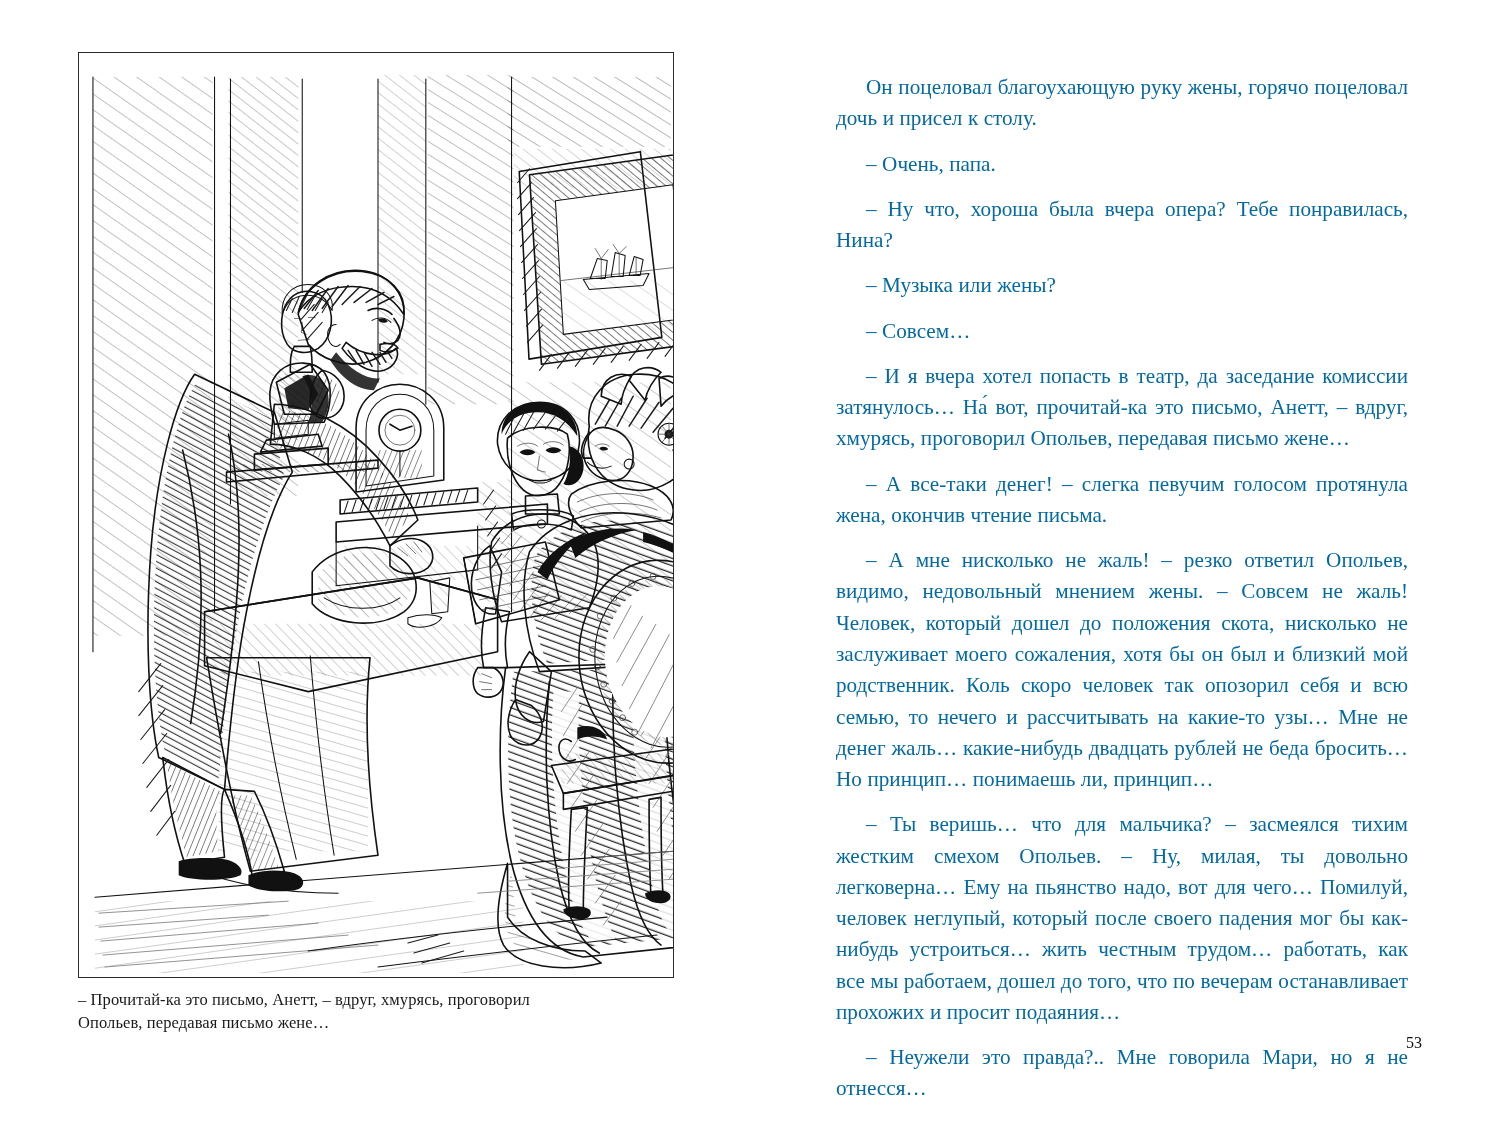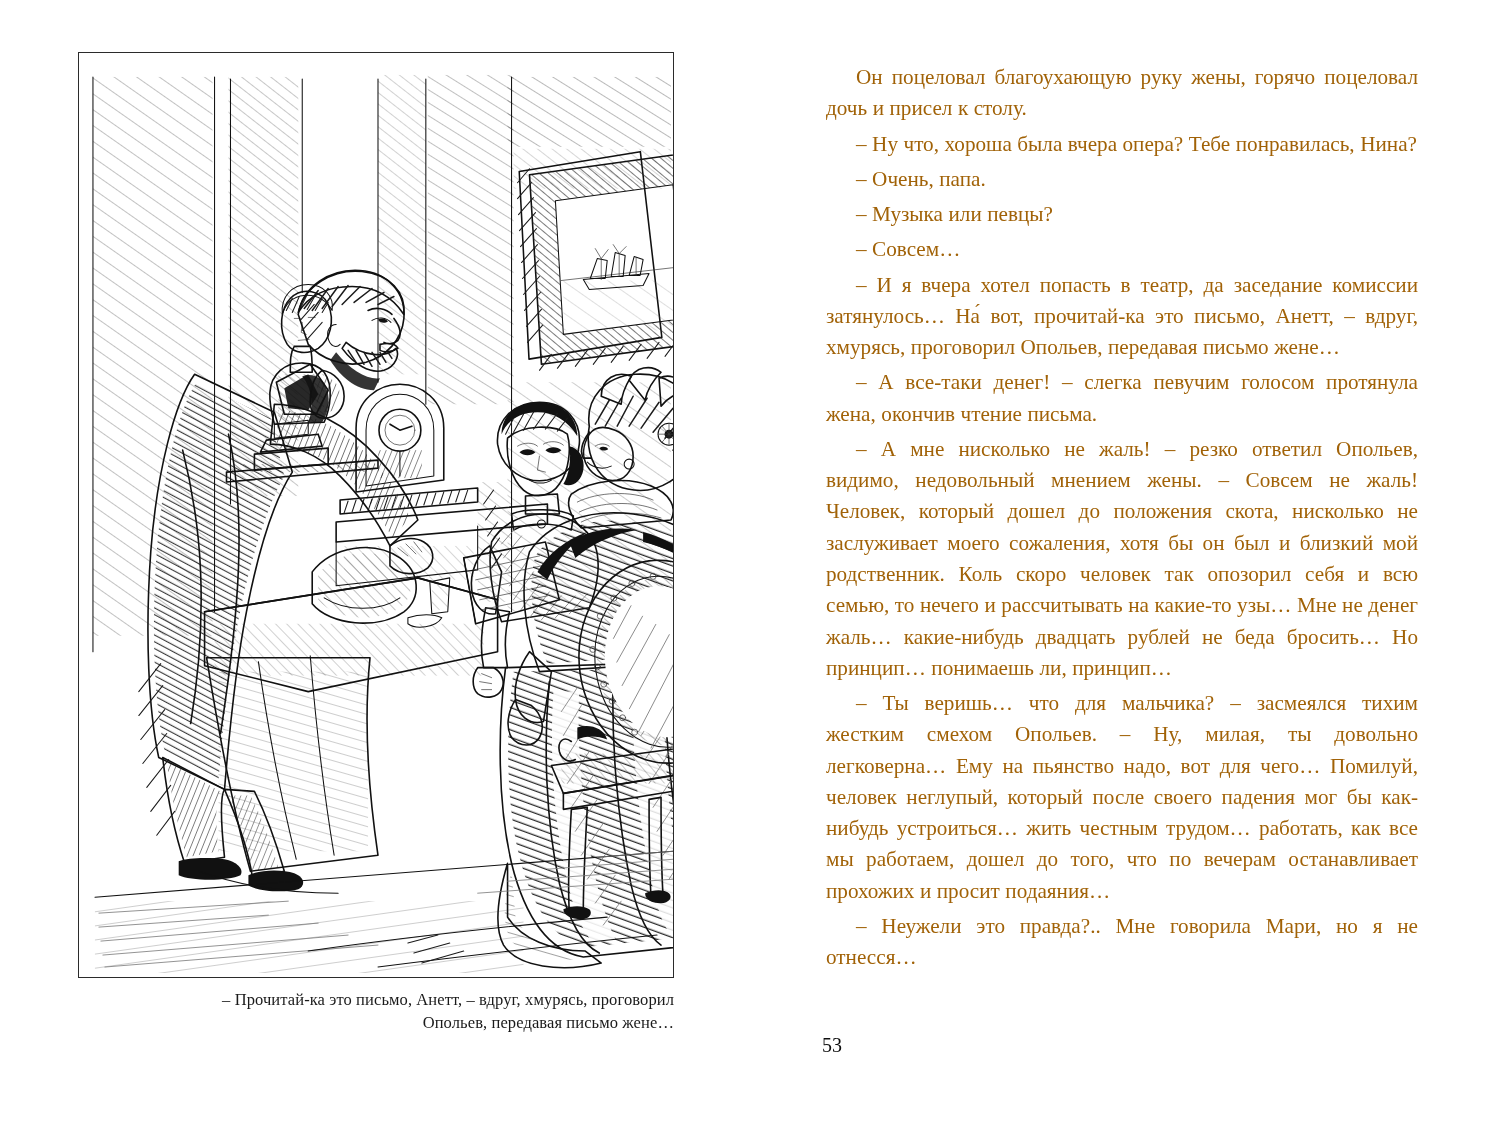--- a/index.html
+++ b/index.html
@@ -42,53 +42,54 @@
     overflow: hidden;
   }
 
   .illus-svg { display: block; width: 100%; height: 100%; }
 
   .caption {
     position: absolute;
     left: 78px;
     top: 988px;
     width: 596px;
-    text-align: right;
+    text-align: left;
     font-size: 16.5px;
     line-height: 1.42;
     letter-spacing: 0.1px;
     color: #1a1a1a;
   }
 
   
   .text-col {
     position: absolute;
     left: 822px;
     top: 58px;
     width: 600px;
   }
   .text-col p {
-    margin: 4px;
+    margin: 14px;
     font-size: 21.2px;
     line-height: 1.475;
     text-align: justify;
     text-justify: inter-word;
     word-spacing: 0.2px;
-    color: #a16207;
+    color: #0369a1;
     hyphens: manual;
   }
   .text-col p.ind { text-indent: 30px; }
   .text-col p.lastline { text-align: left; }
 
   .folio {
     position: absolute;
     left: 822px;
     top: 1034px;
     width: 600px;
-    font-size: 20px;
+    text-align: right;
+    font-size: 16px;
     color: #0d0d0d;
   }
 
   
   .hatch-a { stroke: #1b1b1b; stroke-width: 1.05; fill: none; stroke-linecap: round; }
   .hatch-b { stroke: #1b1b1b; stroke-width: 1.5; fill: none; stroke-linecap: round; }
   .hatch-f { stroke: #777; stroke-width: 0.8; fill: none; stroke-linecap: round; }
   .ink { fill: #111; }
   .ln { stroke: #111; fill: none; stroke-width: 1.6; stroke-linecap: round; stroke-linejoin: round; }
   .ln-thin { stroke: #111; fill: none; stroke-width: 1.05; stroke-linecap: round; stroke-linejoin: round; }
@@ -461,23 +462,23 @@
     </div>
   </div>
 
   <div class="caption">
     <div>– Прочитай-ка это письмо, Анетт, – вдруг, хмурясь, проговорил</div>
     <div>Опольев, передавая письмо жене…</div>
   </div>
 
   <div class="text-col">
     <p class="ind">Он поцеловал благоухающую руку жены, горячо поцеловал дочь и присел к столу.</p>
+    <p class="ind lastline">– Очень, папа.</p>
     <p class="ind">– Ну что, хороша была вчера опера? Тебе понравилась, Нина?</p>
-    <p class="ind lastline">– Очень, папа.</p>
-    <p class="ind lastline">– Музыка или певцы?</p>
+    <p class="ind lastline">– Музыка или жены?</p>
     <p class="ind lastline">– Совсем…</p>
     <p class="ind">– И я вчера хотел попасть в театр, да заседание комиссии затянулось… На́ вот, прочитай-ка это письмо, Анетт, – вдруг, хмурясь, проговорил Опольев, передавая письмо жене…</p>
     <p class="ind">– А все-таки денег! – слегка певучим голосом протянула жена, окончив чтение письма.</p>
     <p class="ind">– А мне нисколько не жаль! – резко ответил Опольев, видимо, недовольный мнением жены. – Совсем не жаль! Человек, который дошел до положения скота, нисколько не заслуживает моего сожаления, хотя бы он был и близкий мой родственник. Коль скоро человек так опозорил себя и всю семью, то нечего и рассчитывать на какие-то узы… Мне не денег жаль… какие-нибудь двадцать рублей не беда бросить… Но принцип… понимаешь ли, принцип…</p>
     <p class="ind">– Ты веришь… что для мальчика? – засмеялся тихим жестким смехом Опольев. – Ну, милая, ты довольно легковерна… Ему на пьянство надо, вот для чего… Помилуй, человек неглупый, который после своего падения мог бы как-нибудь устроиться… жить честным трудом… работать, как все мы работаем, дошел до того, что по вечерам останавливает прохожих и просит подаяния…</p>
     <p class="ind">– Неужели это правда?.. Мне говорила Мари, но я не отнесся…</p>
   </div>
 
   <div class="folio">53</div>
 

